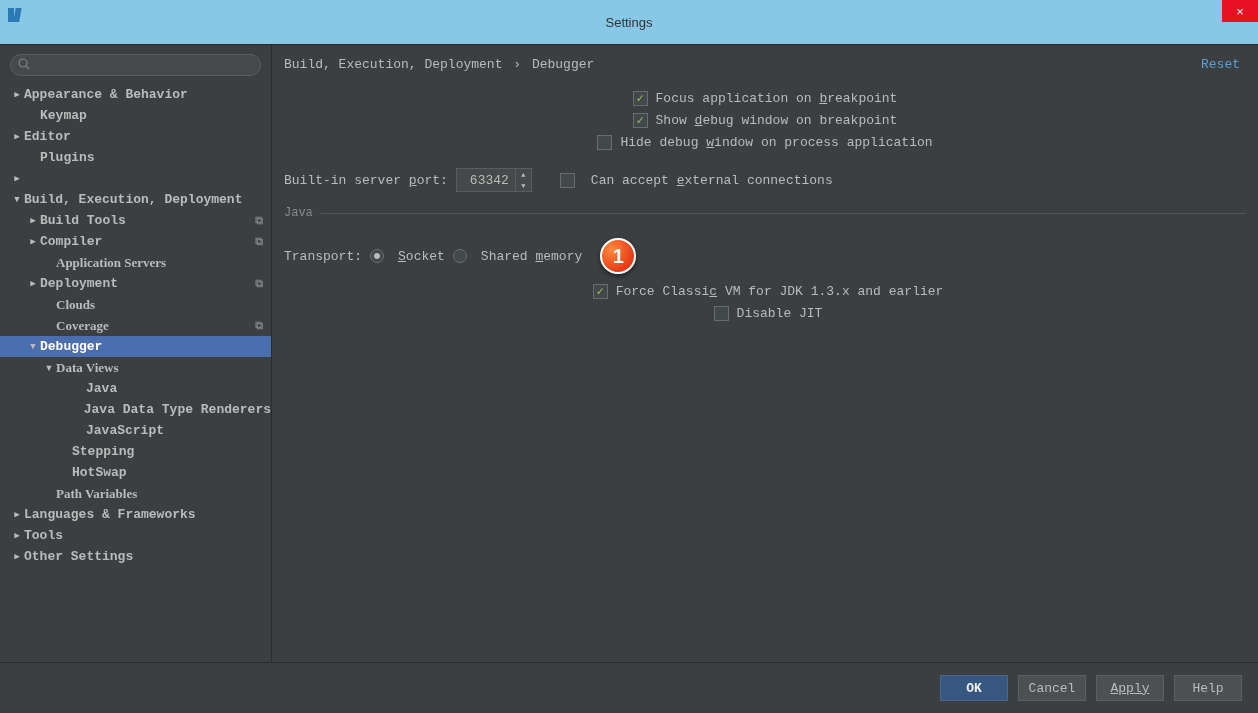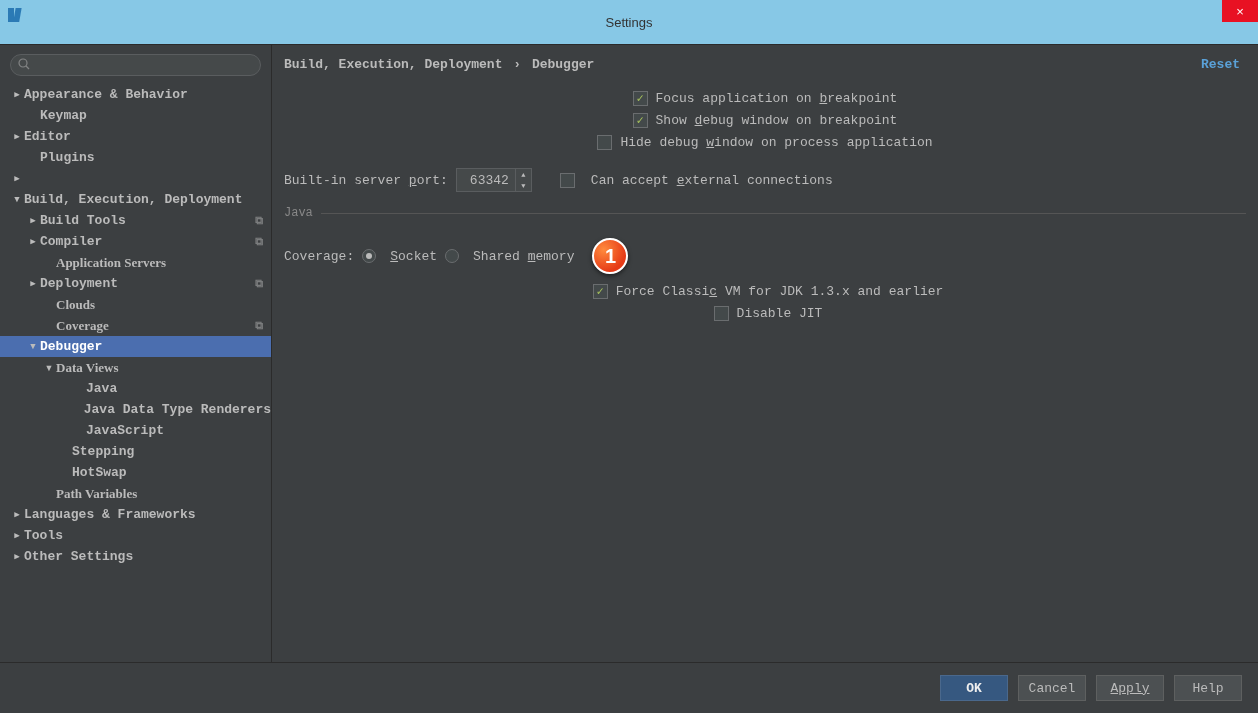--- a/index.html
+++ b/index.html
@@ -117,21 +117,21 @@
     flex: 1;
     display: flex;
     flex-direction: column;
     background: #3c3f41;
   }
   .breadcrumb-row {
     display: flex;
     align-items: center;
     justify-content: space-between;
     padding: 12px 18px 8px 12px;
-    font-weight: bold;
+    font-weight: normal;
   }
   .breadcrumb-row .crumbs { color: #bbbbbb; }
   .breadcrumb-row .crumb-sep { margin: 0 3px; }
   .breadcrumb-row .reset-link {
     color: #5aa1d8;
     cursor: pointer;
   }
   .panel {
     padding: 4px 12px 12px 12px;
     flex:1;
@@ -416,21 +416,21 @@
           <span>Can accept </span><span class="und">e</span><span>xternal connections</span>
         </span>
       </div>
 
       <div class="section-divider">
         <span>Java</span>
         <span class="line"></span>
       </div>
 
       <div class="row-inline">
-        <span>Coverage:</span>
+        <span>Transport:</span>
         <span class="radio checked"></span>
         <span><span class="und">S</span><span>ocket</span></span>
         <span class="radio"></span>
         <span><span>Shared </span><span class="und">m</span><span>emory</span></span>
         <span class="callout-badge">1</span>
       </div>
 
       <div class="chk-row" style="margin-left:6px">
         <span class="chk checked"></span>
         <span>

